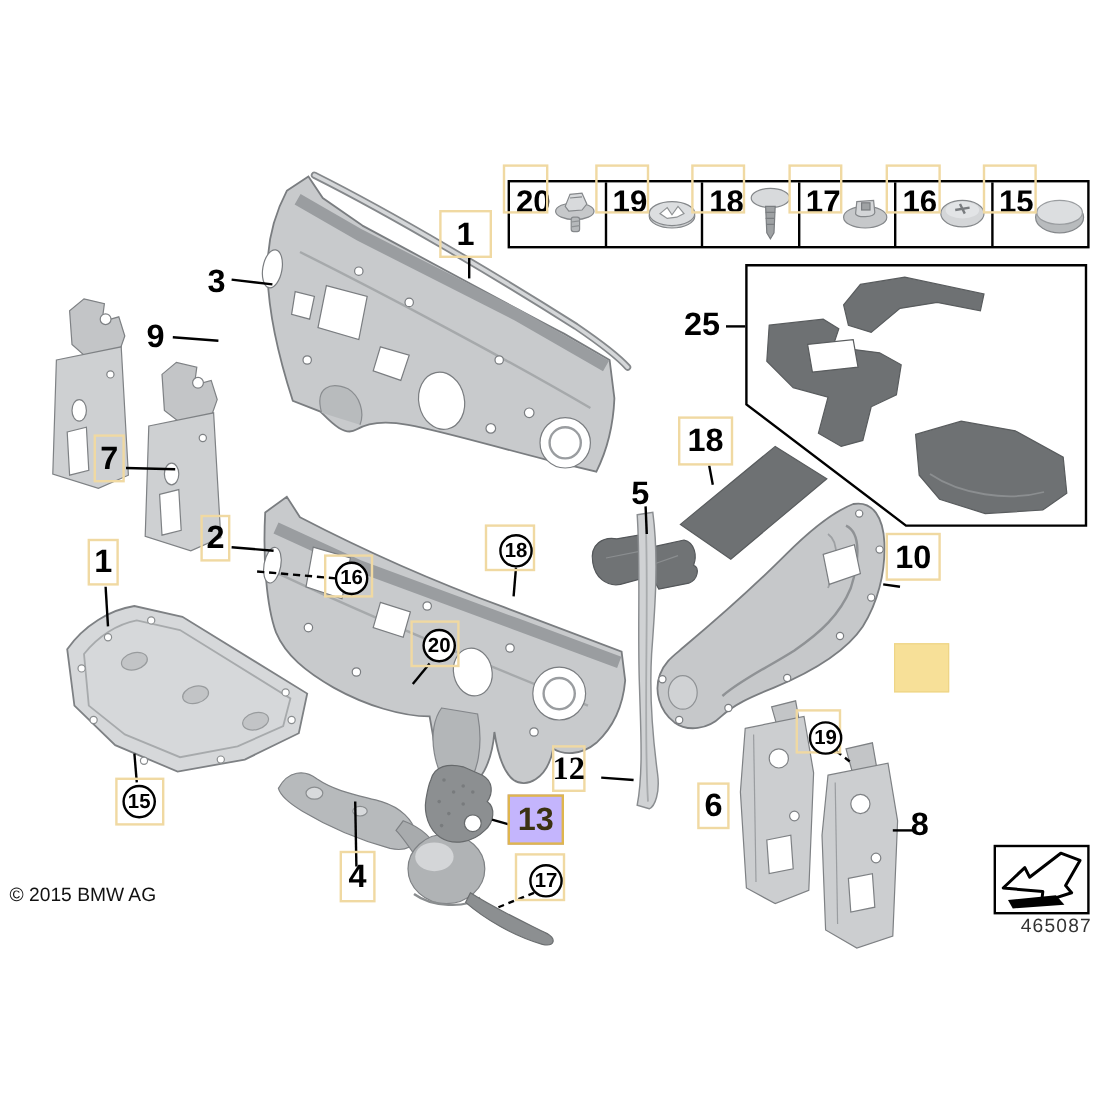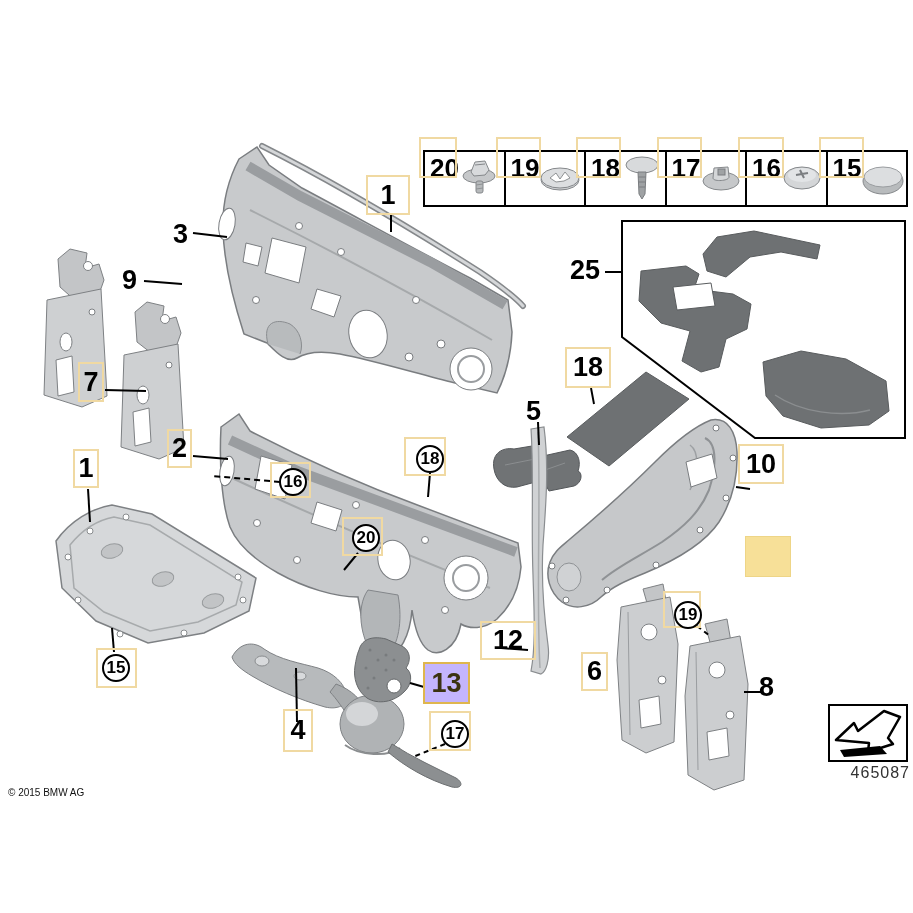--- a/index.html
+++ b/index.html
@@ -34,21 +34,21 @@
   }
   #fastener-table{
     position:absolute;left:423px;top:150px;width:485px;height:57px;z-index:3;
     display:flex;border:2px solid #000;box-sizing:border-box;background:#fff;
   }
   .fcell{flex:1;position:relative;border-left:2px solid #000;box-sizing:border-box;}
   .fcell:first-child{border-left:none;}
   .fnum{position:absolute;left:5px;top:3px;font-weight:bold;font-size:26px;line-height:1;}
   .ficon{position:absolute;right:1px;top:2px;}
   #footer-copyright{
-    position:absolute;left:8px;top:787px;z-index:6;font-size:10px;color:#111;
+    position:absolute;left:8px;top:738px;z-index:6;font-size:16px;color:#111;
   }
   #view-arrow-box{
     position:absolute;left:828px;top:704px;width:80px;height:58px;z-index:6;
     border:2px solid #000;box-sizing:border-box;background:#fff;
   }
   #diagram-number{
     position:absolute;left:826px;top:764px;width:84px;z-index:6;text-align:right;
     font-size:16px;color:#333;letter-spacing:1px;
   }
 </style>
@@ -271,21 +271,21 @@
   </div>
 <div class="hotspot lblbox" style="left:78px;top:362px;width:26px;height:40px;">
     <span class="lbl">7</span>
   </div>
 <div class="hotspot lblbox" style="left:738px;top:444px;width:46px;height:40px;">
     <span class="lbl">10</span>
   </div>
 <div class="hotspot lblbox" style="left:366px;top:175px;width:44px;height:40px;">
     <span class="lbl">1</span>
   </div>
-<div class="hotspot lblbox" style="left:480px;top:621px;width:56px;height:39px;">
+<div class="hotspot lblbox" style="left:460px;top:621px;width:28px;height:39px;font-family:Liberation Serif, serif;">
     <span class="lbl">12</span>
   </div>
 <div class="hotspot lblbox" style="left:565px;top:347px;width:46px;height:41px;">
     <span class="lbl">18</span>
   </div>
 
 <div class="selected-label" style="left:423px;top:662px;width:47px;height:42px;">13</div>
 <div class="selected-area" style="left:745px;top:536px;width:46px;height:41px;"></div>
 
 <div class="hotspot" style="left:96px;top:648px;width:41px;height:40px;"></div>

